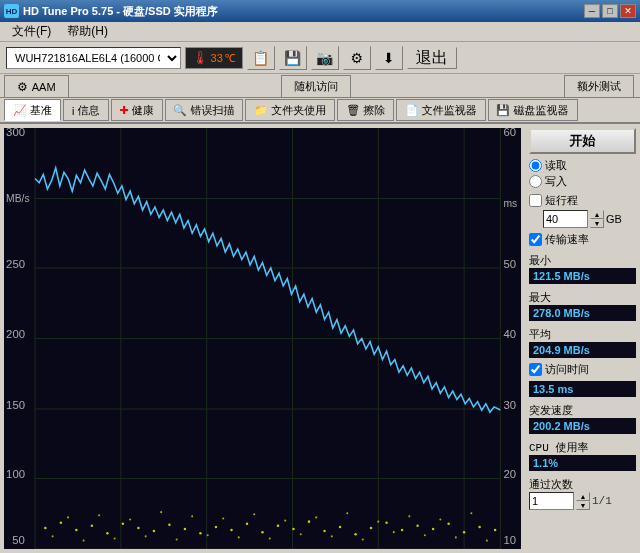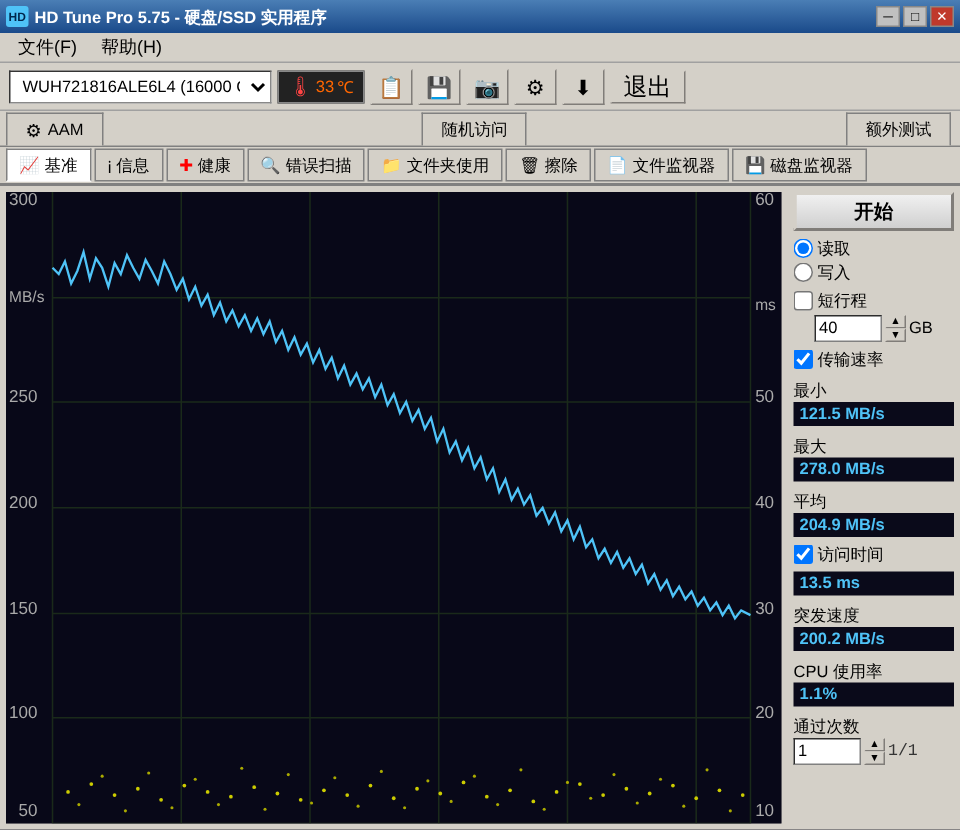--- a/index.html
+++ b/index.html
@@ -252,21 +252,21 @@
       border: 1px outset #d4d0c8;
       font-size: 7px;
       display: flex;
       align-items: center;
       justify-content: center;
       cursor: pointer;
       line-height: 1;
     }
     .unit-label { font-size: 11px; }
 
-    .stat-label { font-size: 11px; margin-top: 2px; }
+    .stat-label { font-size: 11px; margin-top: 2px; font-family: Liberation Mono, monospace; }
     .stat-value {
       background: #0a0a1a;
       color: #4fc3f7;
       padding: 2px 4px;
       font-size: 11px;
       font-weight: bold;
       min-height: 16px;
     }
 
     #pass-count-row {

